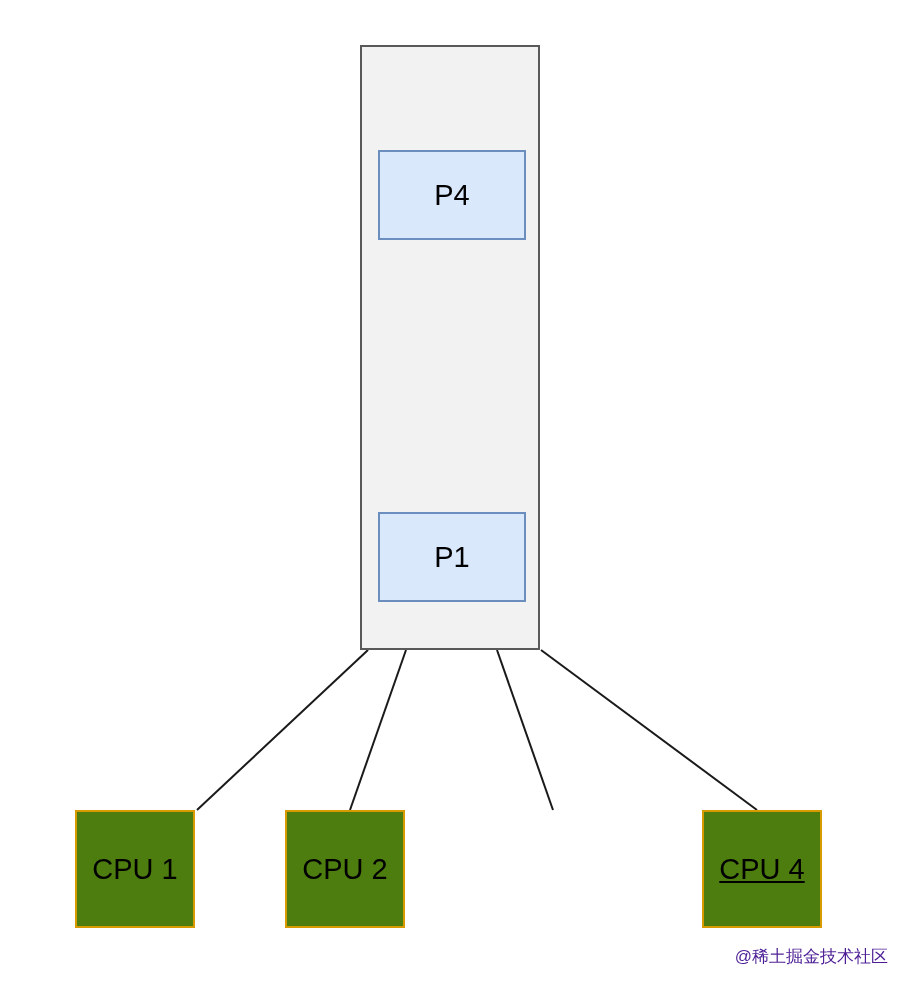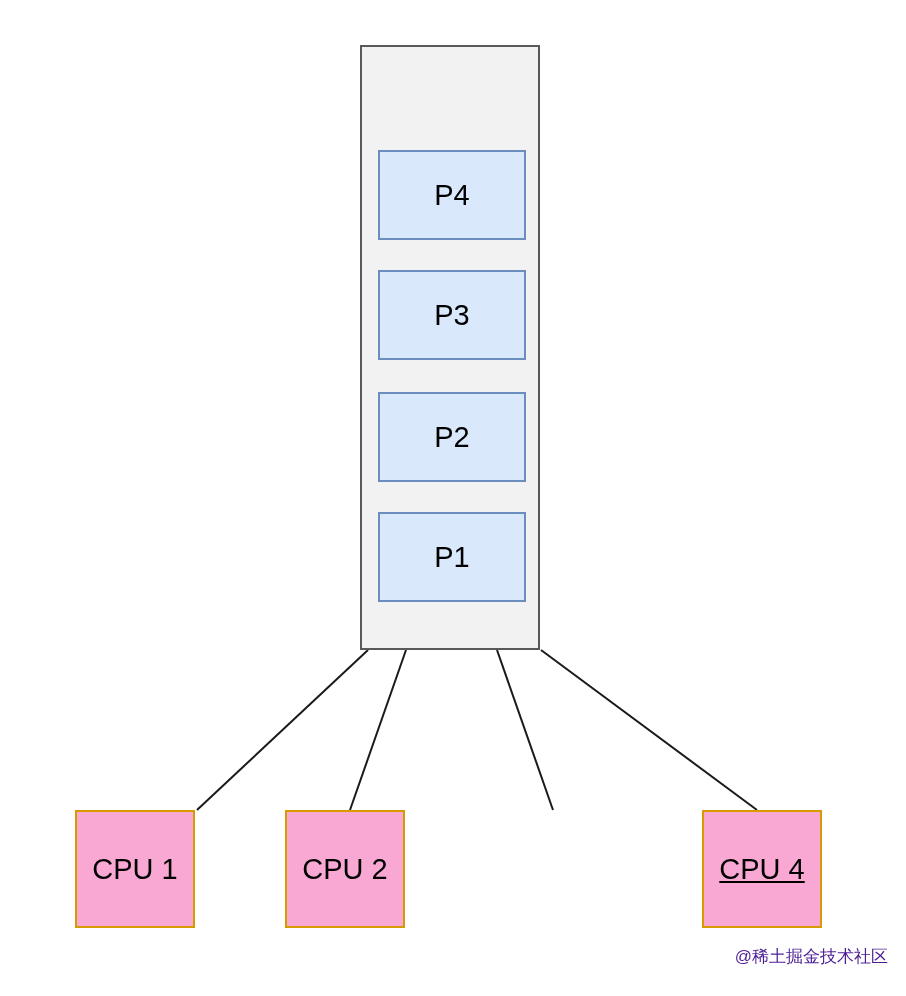--- a/index.html
+++ b/index.html
@@ -49,21 +49,21 @@
   }
   .process-p4 { top: 103px; }
   .process-p3 { top: 223px; }
   .process-p2 { top: 345px; }
   .process-p1 { top: 465px; text-align: center; }
   .cpu-box {
     position: absolute;
     top: 810px;
     width: 120px;
     height: 118px;
-    background: #f9a8d4;
+    background: #4d7c0f;
     border: 2px solid #d79b00;
     box-sizing: border-box;
     display: flex;
     align-items: center;
     justify-content: center;
     font-size: 29px;
     color: #000000;
   }
   .cpu-1 { left: 75px; }
   .cpu-2 { left: 285px; align-items: center; }
@@ -86,26 +86,20 @@
     <line x1="368" y1="650" x2="197" y2="810" stroke="#1a1a1a" stroke-width="2"></line>
     <line x1="406" y1="650" x2="350" y2="810" stroke="#1a1a1a" stroke-width="2"></line>
     <line x1="497" y1="650" x2="553" y2="810" stroke="#1a1a1a" stroke-width="2"></line>
     <line x1="541" y1="650" x2="757" y2="810" stroke="#1a1a1a" stroke-width="2"></line>
   </svg>
 
   <div class="queue">
     <div class="process-box process-p4">
       <span>P4</span>
     </div>
-    <div class="process-box process-p3">
-      <span>P3</span>
-    </div>
-    <div class="process-box process-p2">
-      <span>P2</span>
-    </div>
     <div class="process-box process-p1">
       <span>P1</span>
     </div>
   </div>
 
   <div class="cpu-box cpu-1">
     <span>CPU 1</span>
   </div>
   <div class="cpu-box cpu-2">
     <span>CPU 2</span>

